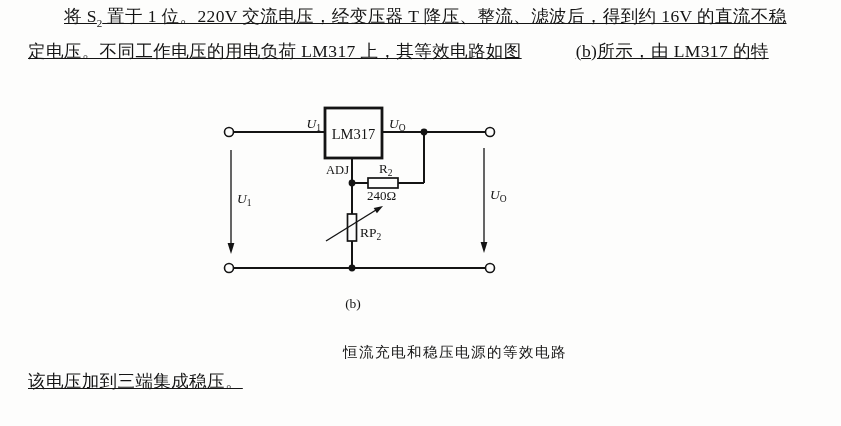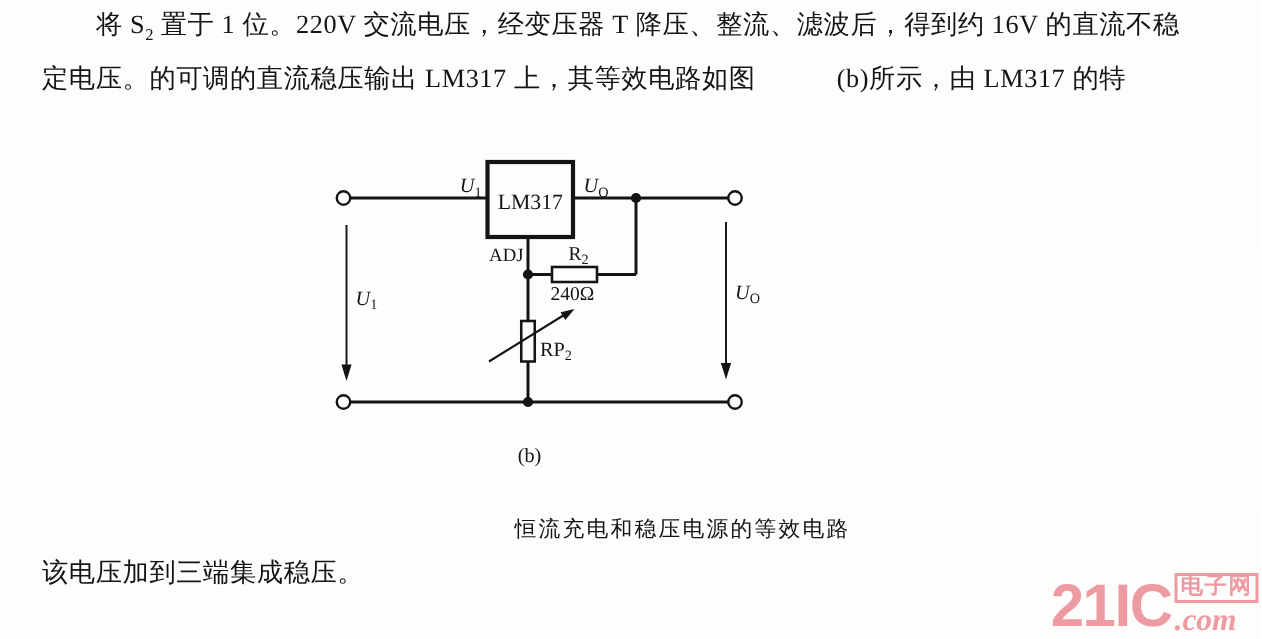--- a/index.html
+++ b/index.html
@@ -2,21 +2,21 @@
 <html><head>
 <meta charset="utf-8">
 <style>
   html,body{margin:0;padding:0;background:#fff;}
   .page{
     position:relative;width:841px;height:426px;background:#fdfdfc;
     font-family:"Liberation Serif","DejaVu Serif",serif;color:#141414;
     overflow:hidden;
   }
   .para{position:absolute;left:28px;width:792px;}
-  .para .line{white-space:pre;font-size:17.5px;line-height:28px;letter-spacing:0.4px;}
+  .para .line{white-space:pre;font-size:17.5px;line-height:28px;letter-spacing:0.4px;text-decoration:underline;}
   .para .indent{padding-left:36px;}
   .para1{top:2px;}
   .para2{top:367px;}
   sub{font-size:11px;letter-spacing:0;}
   .var{font-style:italic;letter-spacing:0;}
   .figgap{display:inline-block;width:54px;}
   .caption{
     position:absolute;left:343px;top:343px;font-size:14.5px;
     letter-spacing:1.5px;white-space:pre;
   }
@@ -30,21 +30,21 @@
   .wm-site{font-size:15px;font-weight:700;border:2px solid currentColor;padding:0 2px 1px 2px;margin-bottom:1px;letter-spacing:1px;}
   .wm-com{font-size:21px;font-style:italic;font-weight:700;font-family:"Liberation Serif","DejaVu Serif",serif;}
 </style>
 </head>
 <body>
 
 <div class="page">
 
   <div class="para para1">
     <div class="line indent"><span>将 S</span><sub>2</sub><span> 置于 1 位。220V 交流电压，经变压器 T 降压、整流、滤波后，得到约 16V 的直流不稳</span></div>
-    <div class="line"><span>定电压。的可调的直流稳压输出 LM317 上，其等效电路如图</span><span class="figgap"></span><span>(b)所示，由 LM317 的特</span></div>
+    <div class="line"><span>定电压。不同工作电压的用电负荷 LM317 上，其等效电路如图</span><span class="figgap"></span><span>(b)所示，由 LM317 的特</span></div>
   </div>
 
   <svg class="circuit-svg" viewBox="0 0 841 426" xmlns="http://www.w3.org/2000/svg" font-family="Liberation Serif, DejaVu Serif, serif" fill="#141414">
     <g stroke="#141414" stroke-width="2" fill="none">
       <line x1="234" y1="132" x2="326" y2="132"></line>
       <line x1="381" y1="132" x2="486" y2="132"></line>
       <line x1="352" y1="158" x2="352" y2="183"></line>
       <line x1="352" y1="183" x2="368" y2="183"></line>
       <line x1="398" y1="183" x2="424" y2="183"></line>
       <line x1="424" y1="183" x2="424" y2="132"></line>
@@ -98,21 +98,14 @@
 
     <text x="353" y="308" text-anchor="middle" font-size="13.5">(b)</text>
   </svg>
 
   <div class="caption">恒流充电和稳压电源的等效电路</div>
 
   <div class="para para2">
     <div class="line"><span>该电压加到三端集成稳压。</span></div>
   </div>
 
-  <div class="watermark" style="color: rgb(238, 154, 162);">
-    <span class="wm-big">21IC</span>
-    <span class="wm-col">
-      <span class="wm-site">电子网</span>
-      <span class="wm-com">.com</span>
-    </span>
-  </div>
 
 </div>
 
 </body></html>

